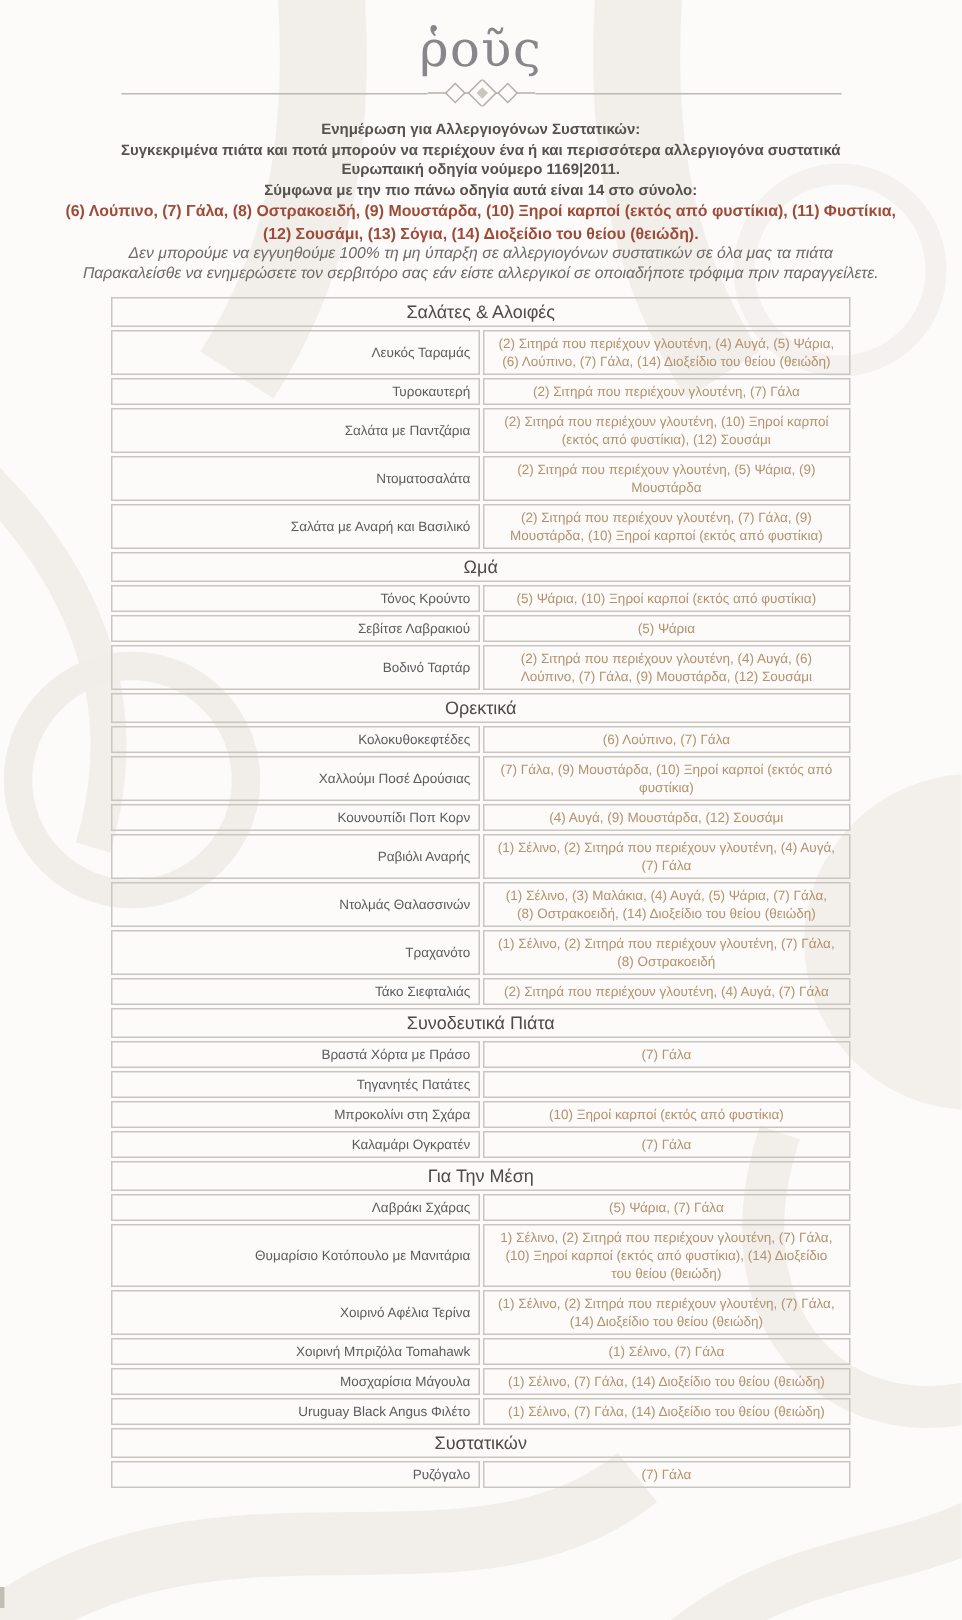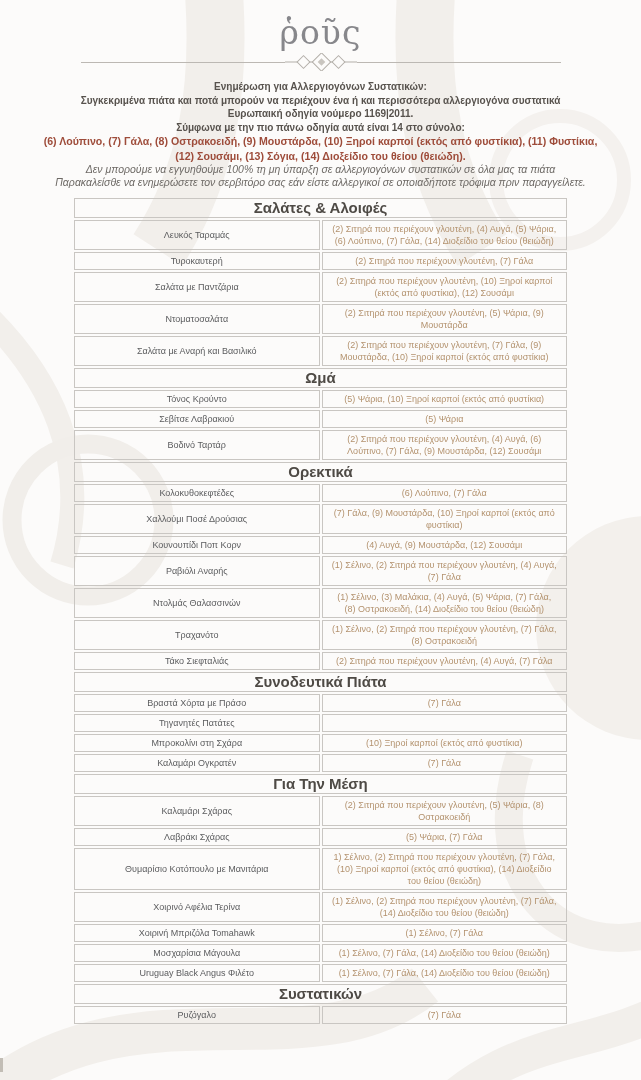--- a/index.html
+++ b/index.html
@@ -22,22 +22,22 @@
   .h-bold-italic{font-weight:bold;font-size:10px;line-height:13.6px;color:#57524d;}
   .h-red{font-weight:bold;font-size:10.6px;line-height:14.2px;color:#9e4c3a;}
   .h-italic{font-style:italic;font-size:10.5px;line-height:13.6px;color:#6e6a66;}
 
   table.menu{
     width:497px;margin:6px auto 0;
     border-collapse:separate;border-spacing:2px;
     table-layout:fixed;
   }
   table.menu td{border:1px solid #c9c6c2;background:transparent;vertical-align:middle;}
-  td.section{font-weight:bold;font-size:15px;color:#4e4a45;text-align:center;padding:3px 6px;line-height:12px;}
-  td.dish{width:148px;font-size:9px;color:#5b5c5e;text-align:center;padding:2px 5px;line-height:12px;}
+  td.section{font-weight:normal;font-size:12px;color:#4e4a45;text-align:center;padding:3px 6px;line-height:12px;}
+  td.dish{width:148px;font-size:9px;color:#5b5c5e;text-align:right;padding:2px 5px;line-height:12px;}
   td.allerg{font-size:9px;color:#b3926e;text-align:center;padding:2px 9px;line-height:12px;}
 
   .edge-mark{position:absolute;left:0;top:1058px;width:3px;height:14px;background:#c2bdb5;z-index:1;}
 </style>
 </head>
 <body>
 
 <svg class="watermark" width="641" height="1080" viewBox="0 0 641 1080" aria-hidden="true">
   <g fill="none" stroke="#f2efeb">
     <path d="M212,-30 C224,90 206,175 158,250" stroke-width="58"></path>
@@ -170,24 +170,20 @@
           <td class="allerg">(10) Ξηροί καρποί (εκτός από φυστίκια)</td>
         </tr>
         <tr>
           <td class="dish">Καλαμάρι Ογκρατέν</td>
           <td class="allerg">(7) Γάλα</td>
         </tr>
         <tr>
           <td colspan="2" class="section">Για Την Μέση</td>
         </tr>
         <tr>
-          <td class="dish">Καλαμάρι Σχάρας</td>
-          <td class="allerg">(2) Σιτηρά που περιέχουν γλουτένη, (5) Ψάρια, (8) Οστρακοειδή</td>
-        </tr>
-        <tr>
           <td class="dish">Λαβράκι Σχάρας</td>
           <td class="allerg">(5) Ψάρια, (7) Γάλα</td>
         </tr>
         <tr>
           <td class="dish">Θυμαρίσιο Κοτόπουλο με Μανιτάρια</td>
           <td class="allerg">1) Σέλινο, (2) Σιτηρά που περιέχουν γλουτένη, (7) Γάλα, (10) Ξηροί καρποί (εκτός από φυστίκια), (14) Διοξείδιο του θείου (θειώδη)</td>
         </tr>
         <tr>
           <td class="dish">Χοιρινό Αφέλια Τερίνα</td>
           <td class="allerg">(1) Σέλινο, (2) Σιτηρά που περιέχουν γλουτένη, (7) Γάλα, (14) Διοξείδιο του θείου (θειώδη)</td>

